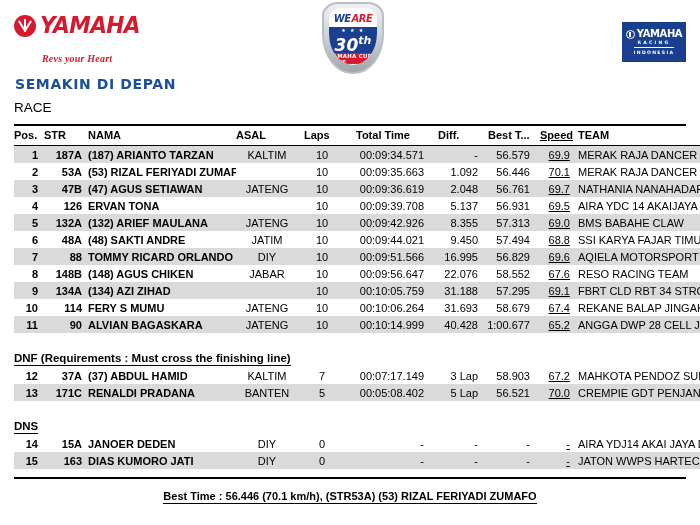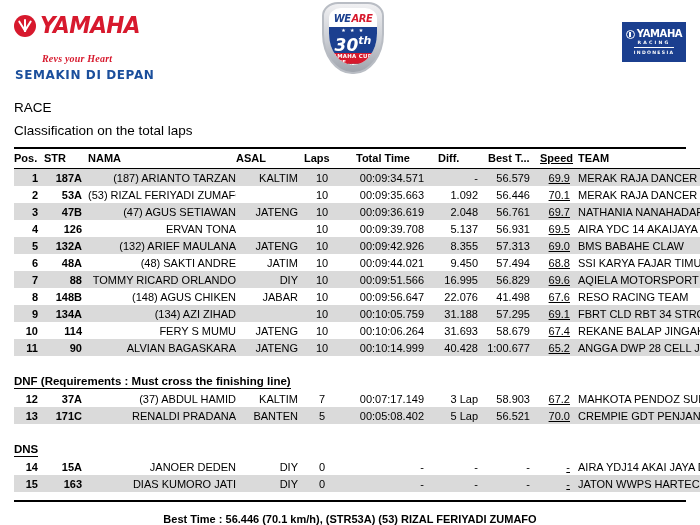--- a/index.html
+++ b/index.html
@@ -82,24 +82,24 @@
     font-weight: 700;
     font-size: 10px;
     color: #d7192d;
     margin-left: 28px;
     margin-top: 16px;
     letter-spacing: 0.2px;
   }
   .yl-semakin {
     font-family: "DejaVu Sans", sans-serif;
     font-weight: 700;
-    font-size: 12px;
+    font-size: 14px;
     letter-spacing: 0.6px;
     color: #1b4f9c;
-    margin-top: 4px;
+    margin-top: 12px;
     margin-left: 1px;
   }
 
   
   .shield-logo {
     position: absolute;
     left: 322px;
     top: 2px;
     width: 62px;
     height: 72px;
@@ -286,22 +286,22 @@
     white-space: nowrap;
     overflow: hidden;
     text-overflow: clip;
     height: 14px;
   }
   .row-shade td { background: #dadada; }
 
   
   .c-pos   { width: 30px;  text-align: right; padding-right: 6px !important; font-weight: bold; }
   .c-str   { width: 44px;  text-align: right; padding-right: 6px !important; font-weight: bold; }
-  .c-nama  { width: 148px; text-align: right;  font-weight: normal; }
-  .c-asal  { width: 62px;  text-align: right; }
+  .c-nama  { width: 148px; text-align: left;  font-weight: bold; }
+  .c-asal  { width: 62px;  text-align: center; }
   .c-laps  { width: 42px;  text-align: center; }
   .c-time  { width: 80px;  text-align: right; padding-right: 12px !important; }
   .c-diff  { width: 48px;  text-align: right; padding-right: 8px !important; }
   .c-best  { width: 50px;  text-align: right; padding-right: 8px !important; }
   .c-speed { width: 38px;  text-align: right; padding-right: 8px !important; text-decoration: underline; }
   .c-team  { width: 130px; text-align: left; }
 
   th.c-pos, th.c-str { text-align: left; padding-right: 0 !important; }
   th.c-laps { text-align: left; padding-left: 6px; }
   th.c-time { text-align: left; padding-right: 0 !important; padding-left: 10px; }
@@ -379,21 +379,20 @@
     <div class="yr-racing">RACING</div>
     <div class="yr-indo">INDONESIA</div>
   </div>
 </div>
 
 <div class="title-block">
   <div class="title-line">
     <div>RACE</div>
   </div>
   <div class="title-line">
-    <div class="right">Classification on the total laps</div>
   </div>
 </div>
 <div class="rule-thick"></div>
 
 <table class="results">
   <thead>
     <tr>
       <th class="c-pos">Pos.</th>
       <th class="c-str">STR</th>
       <th class="c-nama">NAMA</th>
@@ -492,21 +491,21 @@
         <td class="c-team">AQIELA MOTORSPORT INDONESIA AB...</td>
       </tr>
       <tr>
         <td class="c-pos">8</td>
         <td class="c-str">148B</td>
         <td class="c-nama">(148) AGUS CHIKEN</td>
         <td class="c-asal">JABAR</td>
         <td class="c-laps">10</td>
         <td class="c-time">00:09:56.647</td>
         <td class="c-diff">22.076</td>
-        <td class="c-best">41.498</td>
+        <td class="c-best">58.552</td>
         <td class="c-speed">67.6</td>
         <td class="c-team">RESO RACING TEAM</td>
       </tr>
       <tr class="row-shade">
         <td class="c-pos">9</td>
         <td class="c-str">134A</td>
         <td class="c-nama">(134) AZI ZIHAD</td>
         <td class="c-asal"></td>
         <td class="c-laps">10</td>
         <td class="c-time">00:10:05.759</td>

